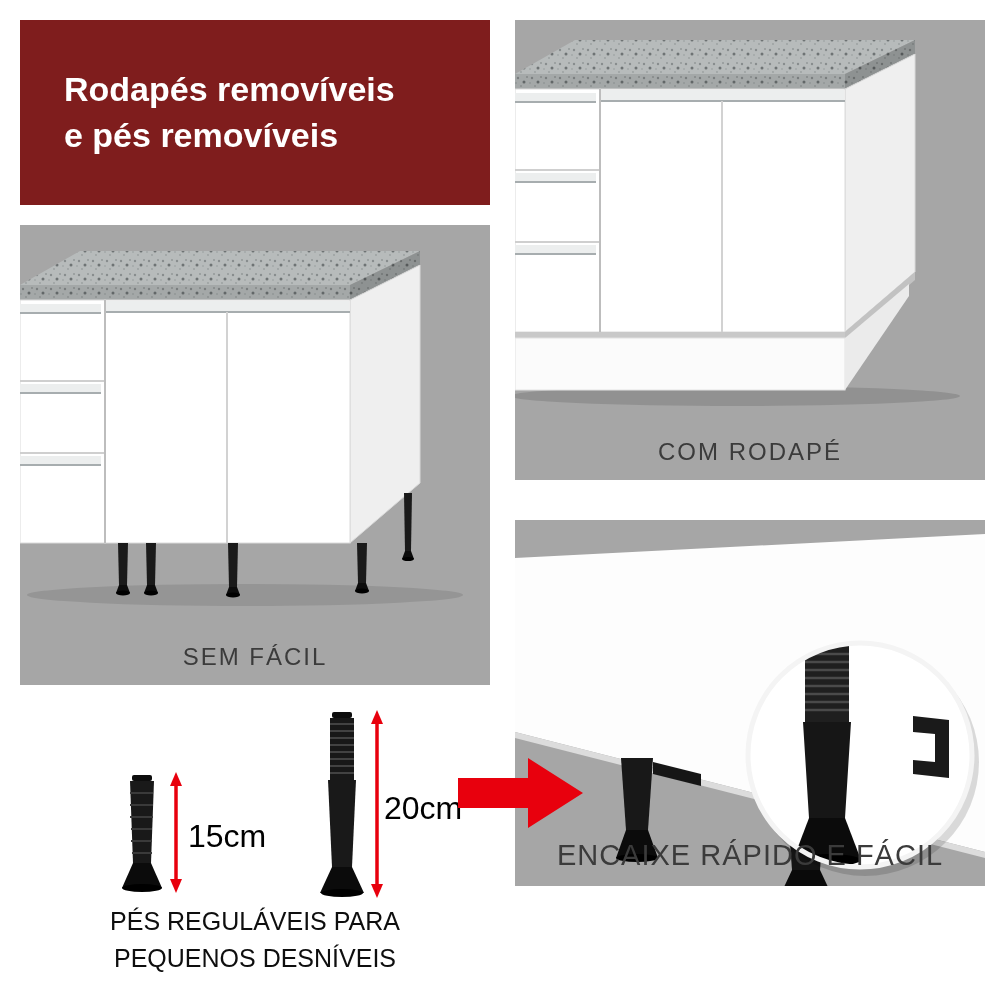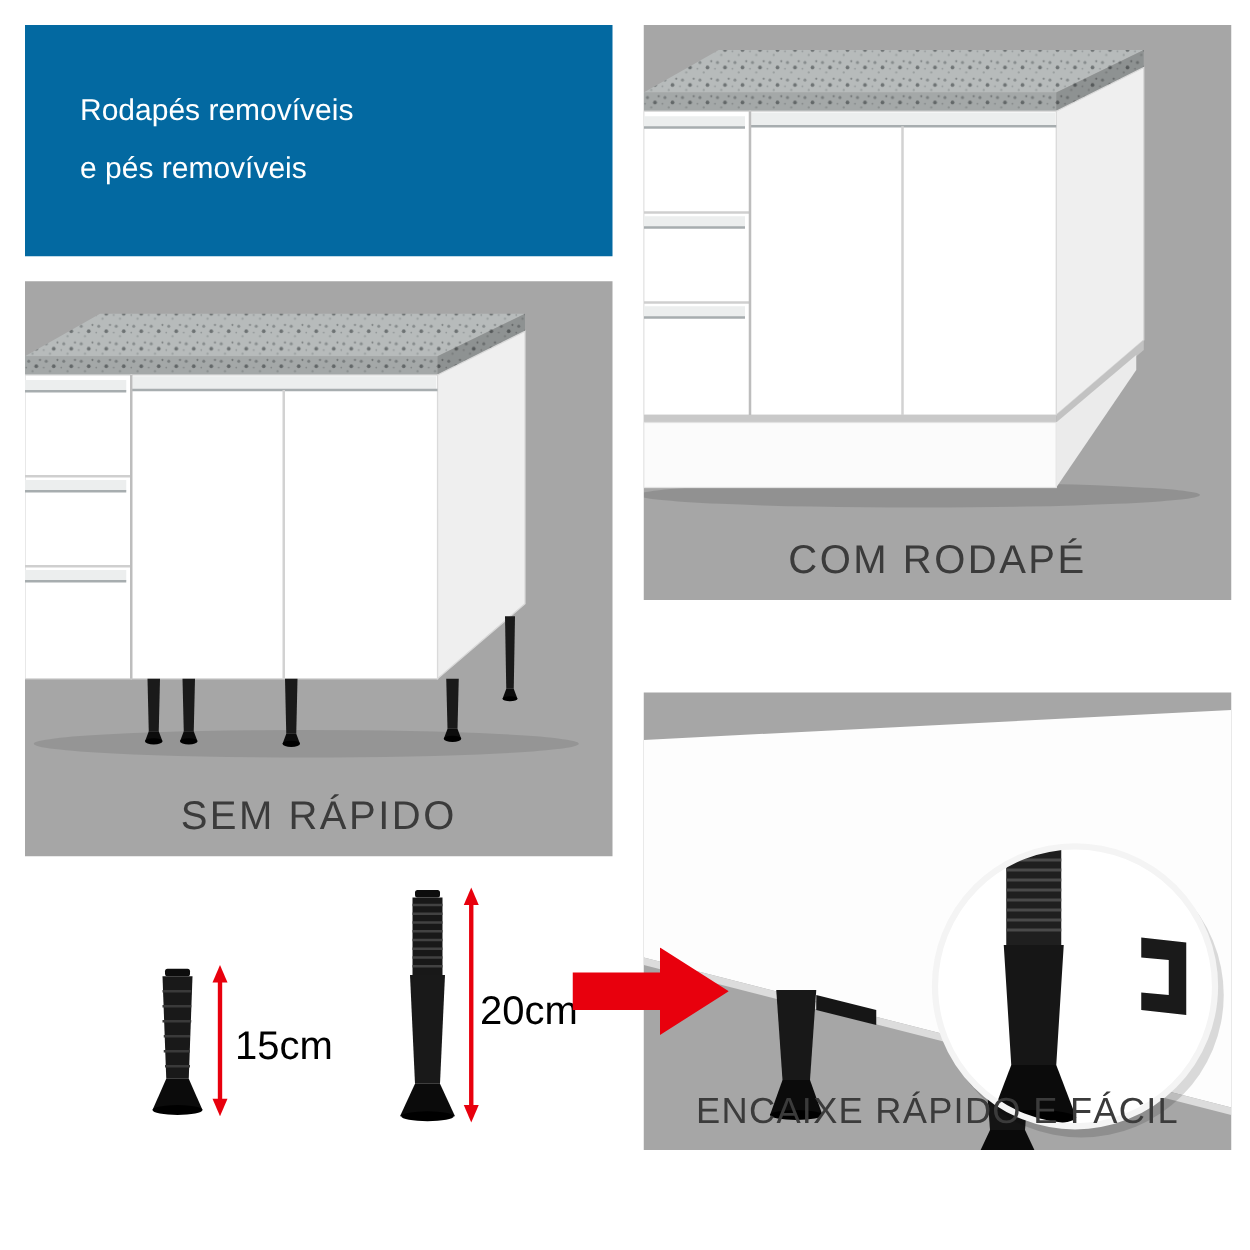--- a/index.html
+++ b/index.html
@@ -5,34 +5,34 @@
   * { margin:0; padding:0; box-sizing:border-box; }
   html,body { width:1000px; height:1000px; }
   body {
     position:relative;
     background:#ffffff;
     font-family:"Liberation Sans", sans-serif;
     overflow:hidden;
   }
   .title-box {
     position:absolute; left:20px; top:20px; width:470px; height:185px;
-    background:#0369a1; color:#ffffff;
-    font-weight:normal; font-size:24px; line-height:46px;
+    background:#7f1d1d; color:#ffffff;
+    font-weight:bold; font-size:34px; line-height:46px;
     padding:46px 20px 0 44px;
   }
   .panel {
     position:absolute; background:#a6a6a6; overflow:hidden;
   }
   .panel-sem { left:20px;  top:225px; width:470px; height:460px; }
   .panel-com { left:515px; top:20px;  width:470px; height:460px; }
-  .panel-enc { left:515px; top:520px; width:470px; height:366px;margin-top:34px; }
+  .panel-enc { left:515px; top:520px; width:470px; height:366px; }
   .panel-label {
     position:absolute; left:0; right:0; bottom:14px;
     text-align:center; color:#3b3b3b;
-    font-size:32px; letter-spacing:2px; white-space:nowrap;
+    font-size:24px; letter-spacing:2px; white-space:nowrap;
   }
   .panel-enc .panel-label { font-size:29px; letter-spacing:1px; }
   .cab-svg { position:absolute; left:0; top:18px; width:470px; }
   .enc-svg { position:absolute; left:0; top:0; width:470px; height:445px; }
   .feet-area {
     position:absolute; left:20px; top:690px; width:470px; height:300px;
   }
   .feet-svg { position:absolute; left:0; top:5px; width:470px; height:215px; }
   .measure-label {
     position:absolute; font-size:32px; color:#000000; white-space:nowrap;
@@ -105,21 +105,21 @@
         <polygon points="209,344 217,344 220,352 206,352" fill="#0c0c0c"></polygon>
         <ellipse cx="213" cy="352" rx="7" ry="2.5" fill="#000"></ellipse>
         <polygon points="337,300 347,300 346,340 338,340"></polygon>
         <polygon points="338,340 346,340 349,348 335,348" fill="#0c0c0c"></polygon>
         <ellipse cx="342" cy="348" rx="7" ry="2.5" fill="#000"></ellipse>
         <polygon points="384,250 392,250 391,308 385,308"></polygon>
         <polygon points="385,308 391,308 394,316 382,316" fill="#0c0c0c"></polygon>
         <ellipse cx="388" cy="316" rx="6" ry="2" fill="#000"></ellipse>
       </g>
     </svg>
-    <div class="panel-label">SEM RÁPIDO</div>
+    <div class="panel-label">SEM FÁCIL</div>
   </div>
 
   <div class="panel panel-com">
     <svg class="cab-svg" style="top:12px" viewBox="0 0 470 400">
       <defs>
         <pattern id="granB" width="14" height="14" patternUnits="userSpaceOnUse">
           <rect width="14" height="14" fill="#b7bbbb"></rect>
           <circle cx="3" cy="4" r="1.2" fill="#878c8d"></circle>
           <circle cx="9" cy="8" r="1.5" fill="#6e7374"></circle>
           <circle cx="6" cy="12" r="0.9" fill="#999f9f"></circle>
@@ -253,19 +253,23 @@
       </g>
 
       <g stroke="#e8000d" fill="#e8000d">
         <line x1="357" y1="22" x2="357" y2="196" stroke-width="3.5"></line>
         <polygon points="357,15 351,29 363,29" stroke="none"></polygon>
         <polygon points="357,203 351,189 363,189" stroke="none"></polygon>
       </g>
     </svg>
     <div class="measure-label ml-15">15cm</div>
     <div class="measure-label ml-20">20cm</div>
+    <div class="caption">
+      <div>PÉS REGULÁVEIS PARA</div>
+      <div>PEQUENOS DESNÍVEIS</div>
+    </div>
   </div>
 
   <svg class="big-arrow" viewBox="0 0 125 70">
     <polygon points="0,20 70,20 70,0 125,35 70,70 70,50 0,50" fill="#e8000d"></polygon>
   </svg>
 
 </div>
 
 </body></html>

